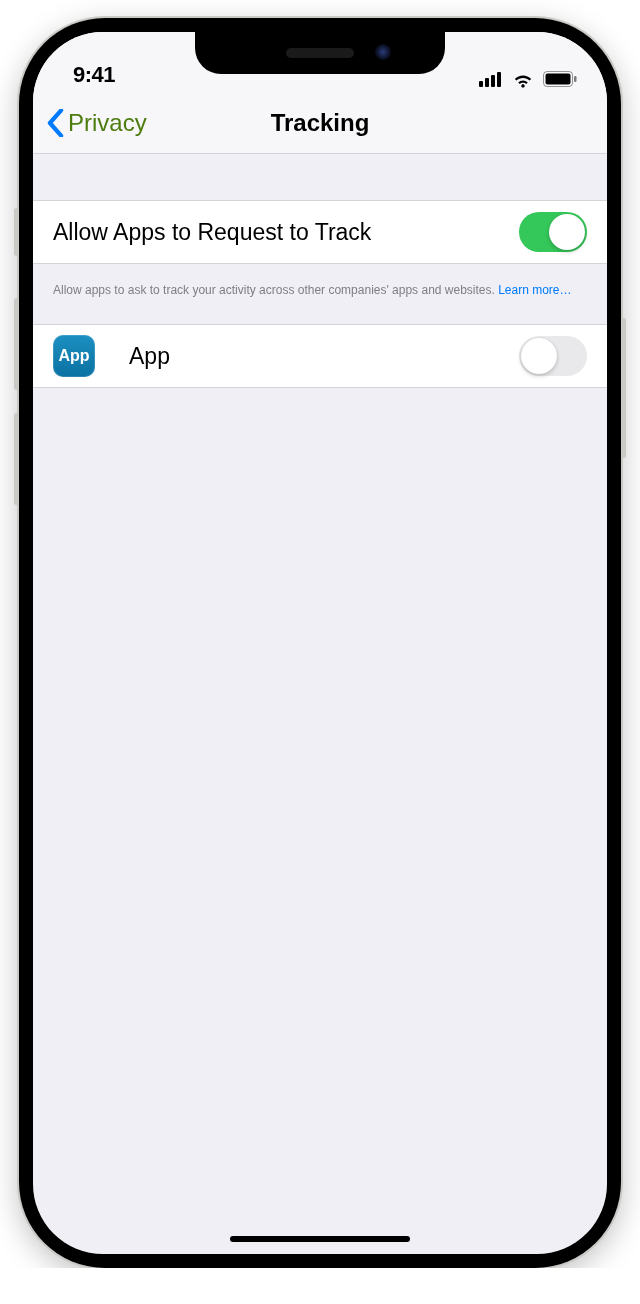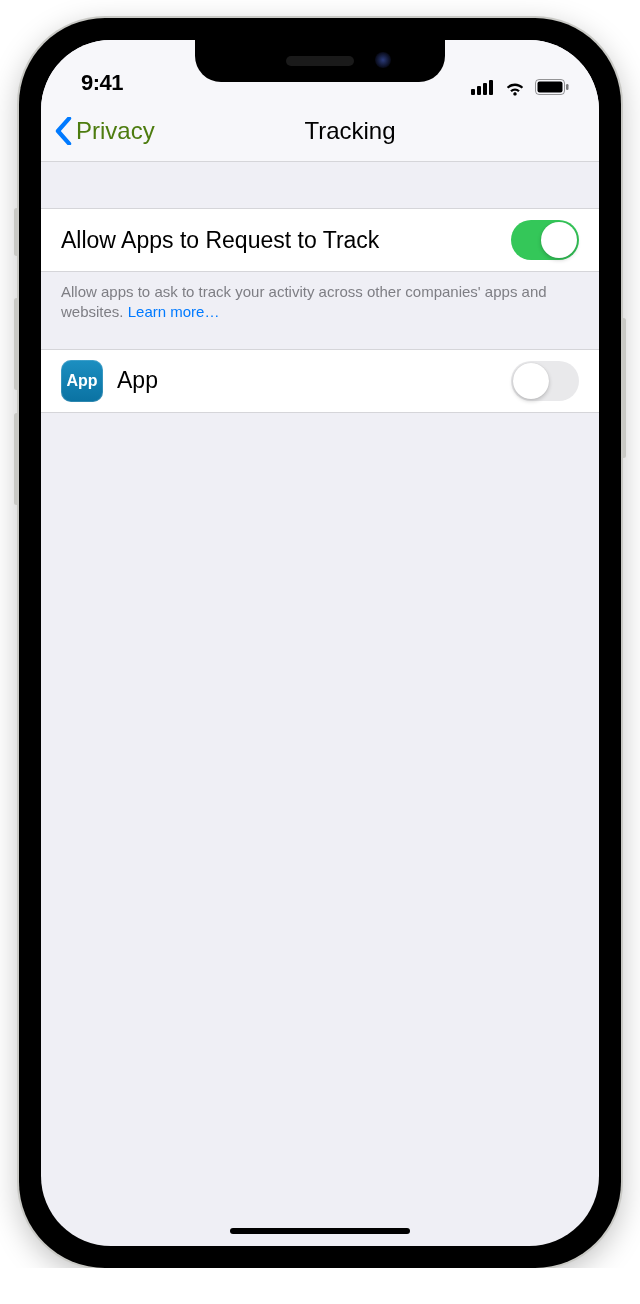--- a/index.html
+++ b/index.html
@@ -9,21 +9,21 @@
       display: flex;
       justify-content: center;
       align-items: flex-start;
       padding-top: 18px;
     }
     .device {
       width: 602px;
       height: 1250px;
       background: #000;
       border-radius: 86px;
-      padding: 22px;
+      padding: 14px;
       box-shadow: 0 0 0 2px #c9c9c5, 0 8px 30px rgba(0,0,0,0.25);
       position: relative;
     }
     .screen {
       width: 100%;
       height: 100%;
       background: #efeff5;
       border-radius: 70px;
       overflow: hidden;
       position: relative;
@@ -90,35 +90,35 @@
       font-size: 24px;
       gap: 4px;
       cursor: pointer;
     }
     .back svg { width: 17px; height: 28px; }
     .nav-title {
       position: absolute;
       left: 50%;
       transform: translateX(-50%);
       font-size: 24px;
-      font-weight: 400;
+      font-weight: 700;
       color: #000;
-      margin-left: 30px;
     }
 
     .content { padding-top: 46px; }
 
     .cell {
       background: #fff;
       border-top: 1px solid #d5d5d9;
       border-bottom: 1px solid #d5d5d9;
       display: flex;
       align-items: center;
       padding: 0 20px;
       height: 64px;
+      gap: 20px;
     }
     .cell-label { font-size: 23px; color: #000; flex: 1; }
 
     .toggle {
       width: 68px;
       height: 40px;
       border-radius: 20px;
       position: relative;
       cursor: pointer;
     }
@@ -131,23 +131,24 @@
       height: 36px;
       background: #fff;
       border-radius: 50%;
       box-shadow: 0 2px 4px rgba(0,0,0,0.2), 0 0 1px rgba(0,0,0,0.15);
     }
     .toggle.on .knob { right: 2px; }
     .toggle.off .knob { left: 2px; }
 
     .footer-text {
       padding: 10px 20px 26px 20px;
-      font-size: 15px;
+      font-size: 12px;
       line-height: 1.35;
       color: #7e7e84;
+      margin-top: 8px;
     }
     .footer-text a { color: #007aff; text-decoration: none; cursor: pointer; }
 
     .app-cell .cell-label { margin-left: 14px; }
     .app-icon {
       width: 42px;
       height: 42px;
       background: linear-gradient(180deg, #1c8fc1 0%, #0a72a2 100%);
       border-radius: 10px;
       display: flex;

